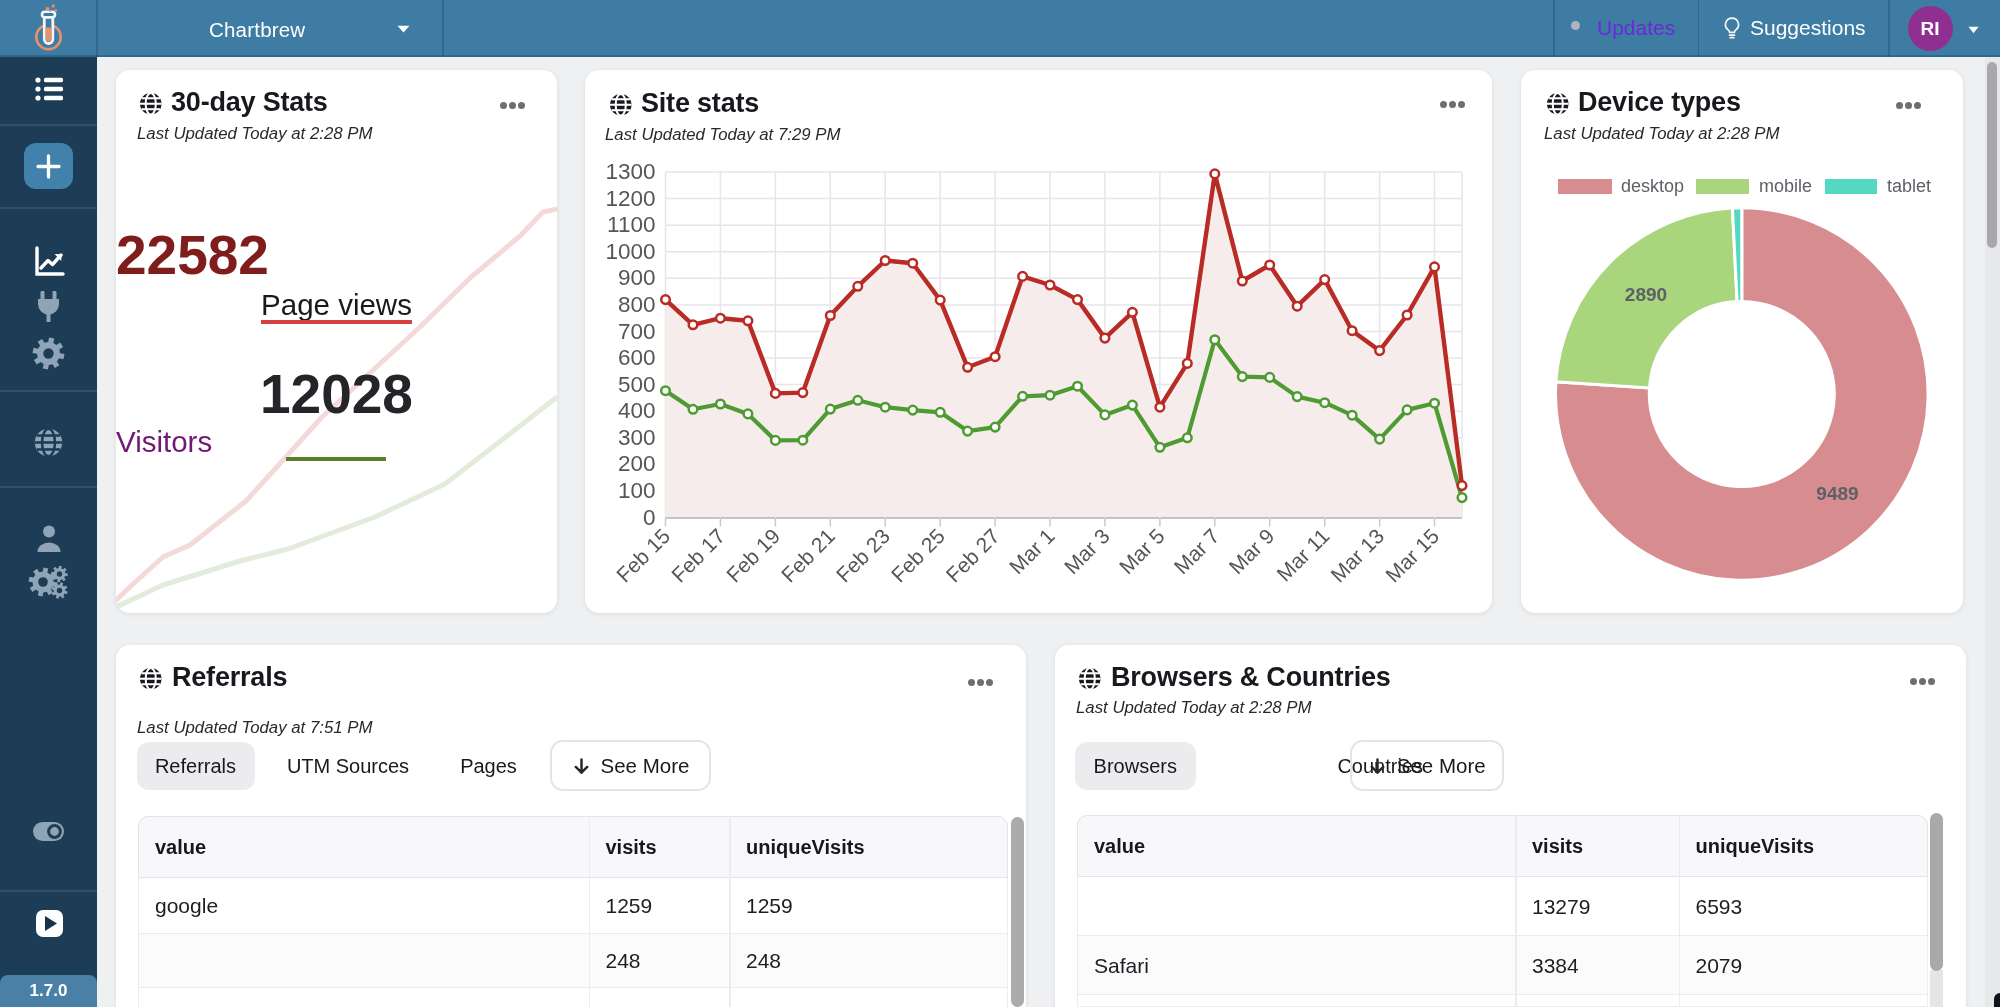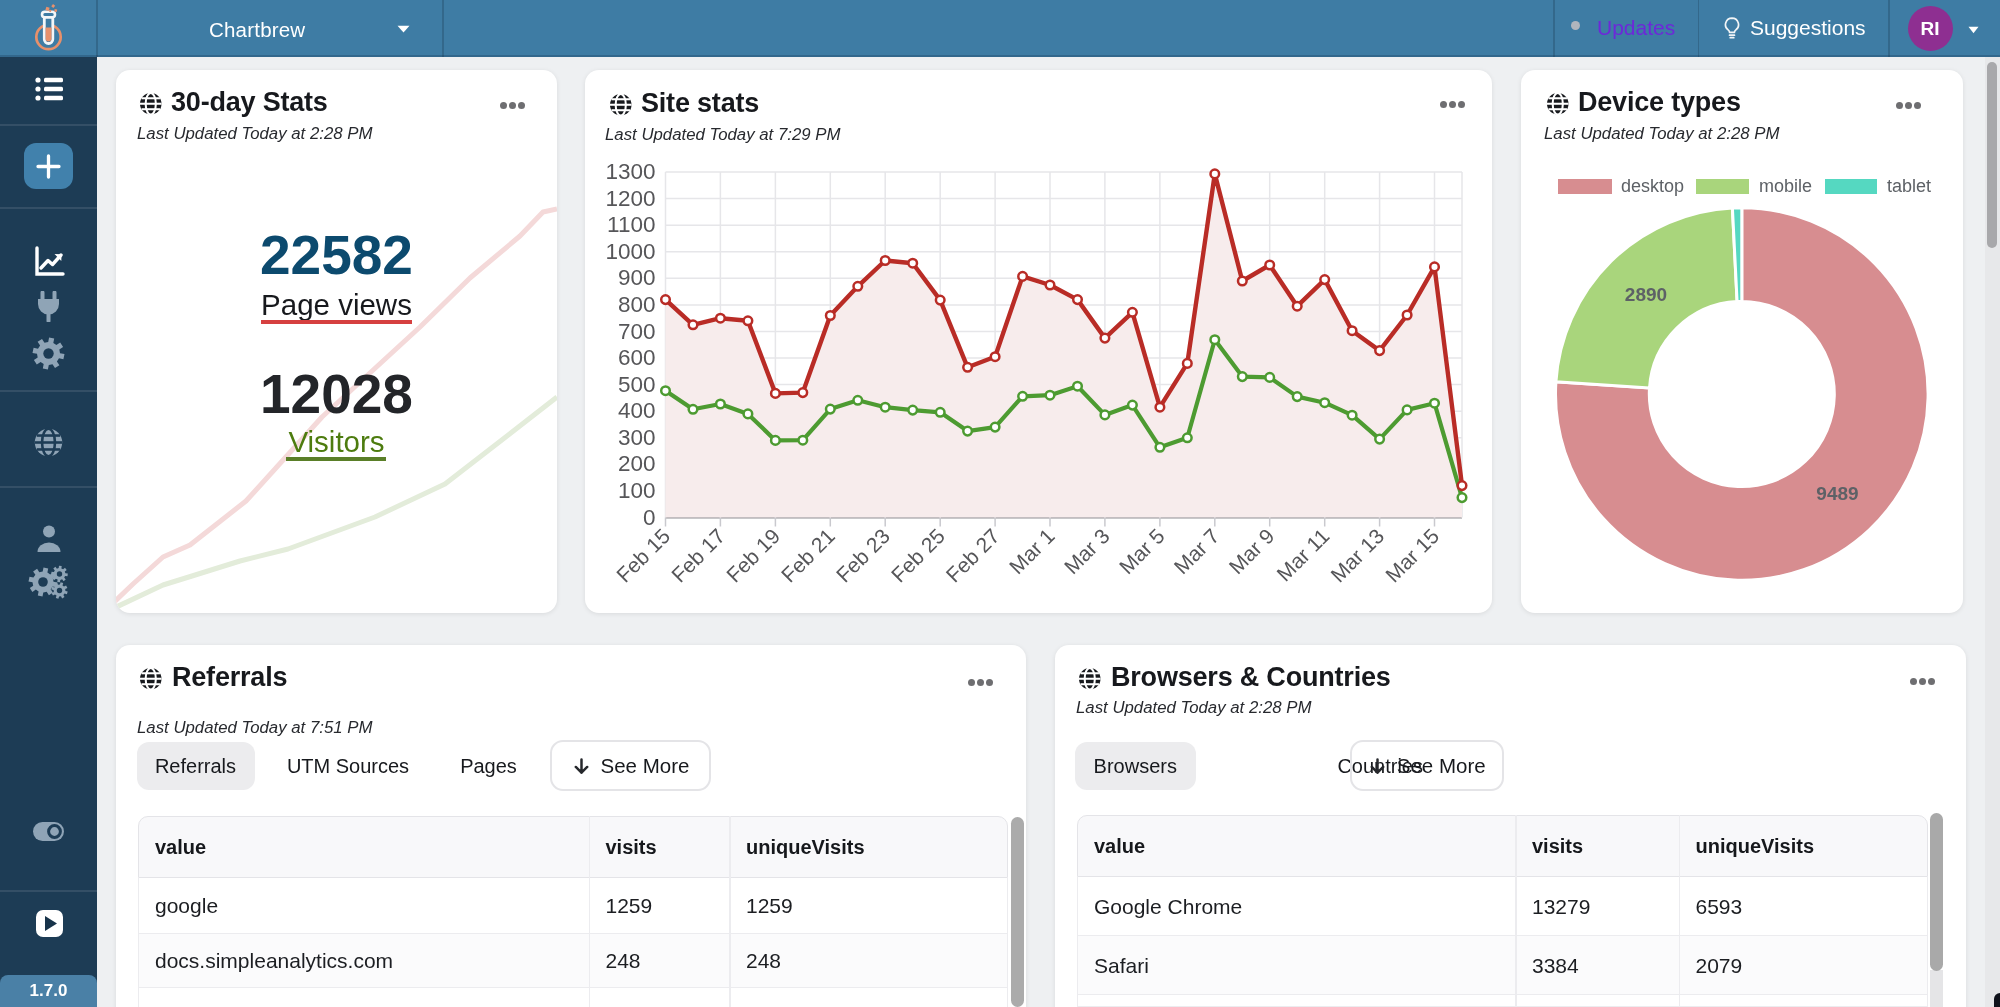--- a/index.html
+++ b/index.html
@@ -24,25 +24,25 @@
 <line x1="1" y1="12" x2="23" y2="12" stroke="#fff" stroke-width="2.1"></line>
 <line x1="2.6" y1="6.4" x2="21.4" y2="6.4" stroke="#fff" stroke-width="2.1"></line>
 <line x1="2.6" y1="17.6" x2="21.4" y2="17.6" stroke="#fff" stroke-width="2.1"></line>
 <ellipse cx="12" cy="12" rx="5.2" ry="11" fill="none" stroke="#fff" stroke-width="2.1"></ellipse>
 </svg>
 <div style="position:absolute;left:171px;top:87.2px;font-size:27px;font-weight:bold;color:#17191d;letter-spacing:-0.2px">30-day Stats</div>
 <div style="position:absolute;left:137px;top:123.7px;font-size:16.8px;font-style:italic;color:#27292e">Last Updated Today at 2:28 PM</div>
 <span style="position:absolute;left:500px;top:102.0px;width:7px;height:7px;border-radius:50%;background:#6e6e71"></span>
 <span style="position:absolute;left:509px;top:102.0px;width:7px;height:7px;border-radius:50%;background:#6e6e71"></span>
 <span style="position:absolute;left:518px;top:102.0px;width:7px;height:7px;border-radius:50%;background:#6e6e71"></span>
-<div style="position:absolute;left:116px;top:223px;width:441px;text-align:center;font-size:55px;font-weight:bold;color:#0c4a6e">22582</div>
+<div style="position:absolute;left:116px;top:223px;width:441px;text-align:left;font-size:55px;font-weight:bold;color:#7f1d1d">22582</div>
 <div style="position:absolute;left:116px;top:287.5px;width:441px;text-align:center;font-size:29.5px;color:#17191d">Page views</div>
 <div style="position:absolute;left:261px;top:320px;width:151px;height:3.5px;background:#d64040"></div>
 <div style="position:absolute;left:116px;top:361.5px;width:441px;text-align:center;font-size:55px;font-weight:bold;color:#232529">12028</div>
-<div style="position:absolute;left:116px;top:425px;width:441px;text-align:center;font-size:29.5px;color:#4d7c0f">Visitors</div>
+<div style="position:absolute;left:116px;top:425px;width:441px;font-size:29.5px;color:#701a75">Visitors</div>
 <div style="position:absolute;left:286px;top:457px;width:100px;height:3.5px;background:#5a7f28"></div>
 
 <svg style="position:absolute;left:609px;top:93.4px" width="23.5" height="23.5" viewBox="0 0 24 24">
 <circle cx="12" cy="12" r="11" fill="#17191d"></circle>
 <line x1="1" y1="12" x2="23" y2="12" stroke="#fff" stroke-width="2.1"></line>
 <line x1="2.6" y1="6.4" x2="21.4" y2="6.4" stroke="#fff" stroke-width="2.1"></line>
 <line x1="2.6" y1="17.6" x2="21.4" y2="17.6" stroke="#fff" stroke-width="2.1"></line>
 <ellipse cx="12" cy="12" rx="5.2" ry="11" fill="none" stroke="#fff" stroke-width="2.1"></ellipse>
 </svg>
 <div style="position:absolute;left:641px;top:88.4px;font-size:27px;font-weight:bold;color:#17191d;letter-spacing:-0.2px">Site stats</div>
@@ -241,21 +241,20 @@
 <div style="position:absolute;left:138px;top:815.5px;width:869.5px;height:192px;">
     <div style="position:absolute;left:0;top:0;width:869.5px;height:62px;background:#f8f8fa;border:1.5px solid #e4e4e8;border-radius:10px 10px 0 0;box-sizing:border-box"></div>
     <div style="position:absolute;left:17px;top:0;height:62px;line-height:62px;font-weight:bold;font-size:20px;color:#16181c">value</div>
     <div style="position:absolute;left:467.5px;top:0;height:62px;line-height:62px;font-weight:bold;font-size:20px;color:#16181c">visits</div>
     <div style="position:absolute;left:608.0px;top:0;height:62px;line-height:62px;font-weight:bold;font-size:20px;color:#16181c">uniqueVisits</div>
     <div style="position:absolute;left:0;top:62px;width:869.5px;height:56px;background:#ffffff;border:1.5px solid #ececef;border-top:none;box-sizing:border-box"></div>
     <div style="position:absolute;left:17px;top:62px;height:56px;line-height:56px;font-size:21px;color:#1c1e22">google</div>
     <div style="position:absolute;left:467.5px;top:62px;height:56px;line-height:56px;font-size:21px;color:#1c1e22">1259</div>
     <div style="position:absolute;left:608.0px;top:62px;height:56px;line-height:56px;font-size:21px;color:#1c1e22">1259</div>
     <div style="position:absolute;left:0;top:118px;width:869.5px;height:54px;background:#fbfbfc;border:1.5px solid #ececef;border-top:none;box-sizing:border-box"></div>
-    <div style="position:absolute;left:17px;top:118px;height:54px;line-height:54px;font-size:21px;color:#1c1e22">docs.simpleanalytics.com</div>
     <div style="position:absolute;left:467.5px;top:118px;height:54px;line-height:54px;font-size:21px;color:#1c1e22">248</div>
     <div style="position:absolute;left:608.0px;top:118px;height:54px;line-height:54px;font-size:21px;color:#1c1e22">248</div>
     <div style="position:absolute;left:0;top:172px;width:869.5px;height:20px;background:#fff;border:1.5px solid #ececef;border-top:none;box-sizing:border-box"></div>
     <div style="position:absolute;left:450.5px;top:0;width:1.5px;height:192px;background:#ececef"></div>
     <div style="position:absolute;left:591.0px;top:0;width:1.5px;height:192px;background:#ececef"></div>
   </div>
 <div style="position:absolute;left:1010.5px;top:817px;width:13.5px;height:190px;border-radius:7px;background:#ababab"></div>
 
 <svg style="position:absolute;left:1077.7px;top:666.5px" width="23.5" height="23.5" viewBox="0 0 24 24">
 <circle cx="12" cy="12" r="11" fill="#17191d"></circle>
@@ -273,21 +272,20 @@
 <div style="position:absolute;left:1123px;top:741.5px;width:300px;height:48px;text-align:right;line-height:48px;font-size:20px;color:#17191d">Countries</div>
 <div style="position:absolute;left:1349.5px;top:739.5px;width:154.5px;height:51.5px;border:2px solid #e4e4e7;border-radius:13px;box-sizing:border-box;text-align:center;line-height:47px;font-size:20.5px;color:#17191d"><svg width="19" height="19" viewBox="0 0 20 20" style="vertical-align:-3.5px;margin-right:10px">
       <path d="M10 2.5 V16.5 M4 10.5 L10 16.5 L16 10.5" fill="none" stroke="#26282c" stroke-width="2.6" stroke-linecap="round" stroke-linejoin="round"></path>
     </svg>See More</div>
 <div style="position:absolute;left:1077px;top:814.5px;width:850.5px;height:193px;">
     <div style="position:absolute;left:0;top:0;width:850.5px;height:62px;background:#f8f8fa;border:1.5px solid #e4e4e8;border-radius:10px 10px 0 0;box-sizing:border-box"></div>
     <div style="position:absolute;left:17px;top:0;height:62px;line-height:62px;font-weight:bold;font-size:20px;color:#16181c">value</div>
     <div style="position:absolute;left:455px;top:0;height:62px;line-height:62px;font-weight:bold;font-size:20px;color:#16181c">visits</div>
     <div style="position:absolute;left:618.5px;top:0;height:62px;line-height:62px;font-weight:bold;font-size:20px;color:#16181c">uniqueVisits</div>
     <div style="position:absolute;left:0;top:62px;width:850.5px;height:59.2px;background:#ffffff;border:1.5px solid #ececef;border-top:none;box-sizing:border-box"></div>
-    <div style="position:absolute;left:17px;top:62px;height:59.2px;line-height:59.2px;font-size:21px;color:#1c1e22">Google Chrome</div>
     <div style="position:absolute;left:455px;top:62px;height:59.2px;line-height:59.2px;font-size:21px;color:#1c1e22">13279</div>
     <div style="position:absolute;left:618.5px;top:62px;height:59.2px;line-height:59.2px;font-size:21px;color:#1c1e22">6593</div>
     <div style="position:absolute;left:0;top:121.2px;width:850.5px;height:59.2px;background:#fbfbfc;border:1.5px solid #ececef;border-top:none;box-sizing:border-box"></div>
     <div style="position:absolute;left:17px;top:121.2px;height:59.2px;line-height:59.2px;font-size:21px;color:#1c1e22">Safari</div>
     <div style="position:absolute;left:455px;top:121.2px;height:59.2px;line-height:59.2px;font-size:21px;color:#1c1e22">3384</div>
     <div style="position:absolute;left:618.5px;top:121.2px;height:59.2px;line-height:59.2px;font-size:21px;color:#1c1e22">2079</div>
     <div style="position:absolute;left:0;top:180.4px;width:850.5px;height:12.599999999999994px;background:#fff;border:1.5px solid #ececef;border-top:none;box-sizing:border-box"></div>
     <div style="position:absolute;left:438px;top:0;width:1.5px;height:193px;background:#ececef"></div>
     <div style="position:absolute;left:601.5px;top:0;width:1.5px;height:193px;background:#ececef"></div>
   </div>

